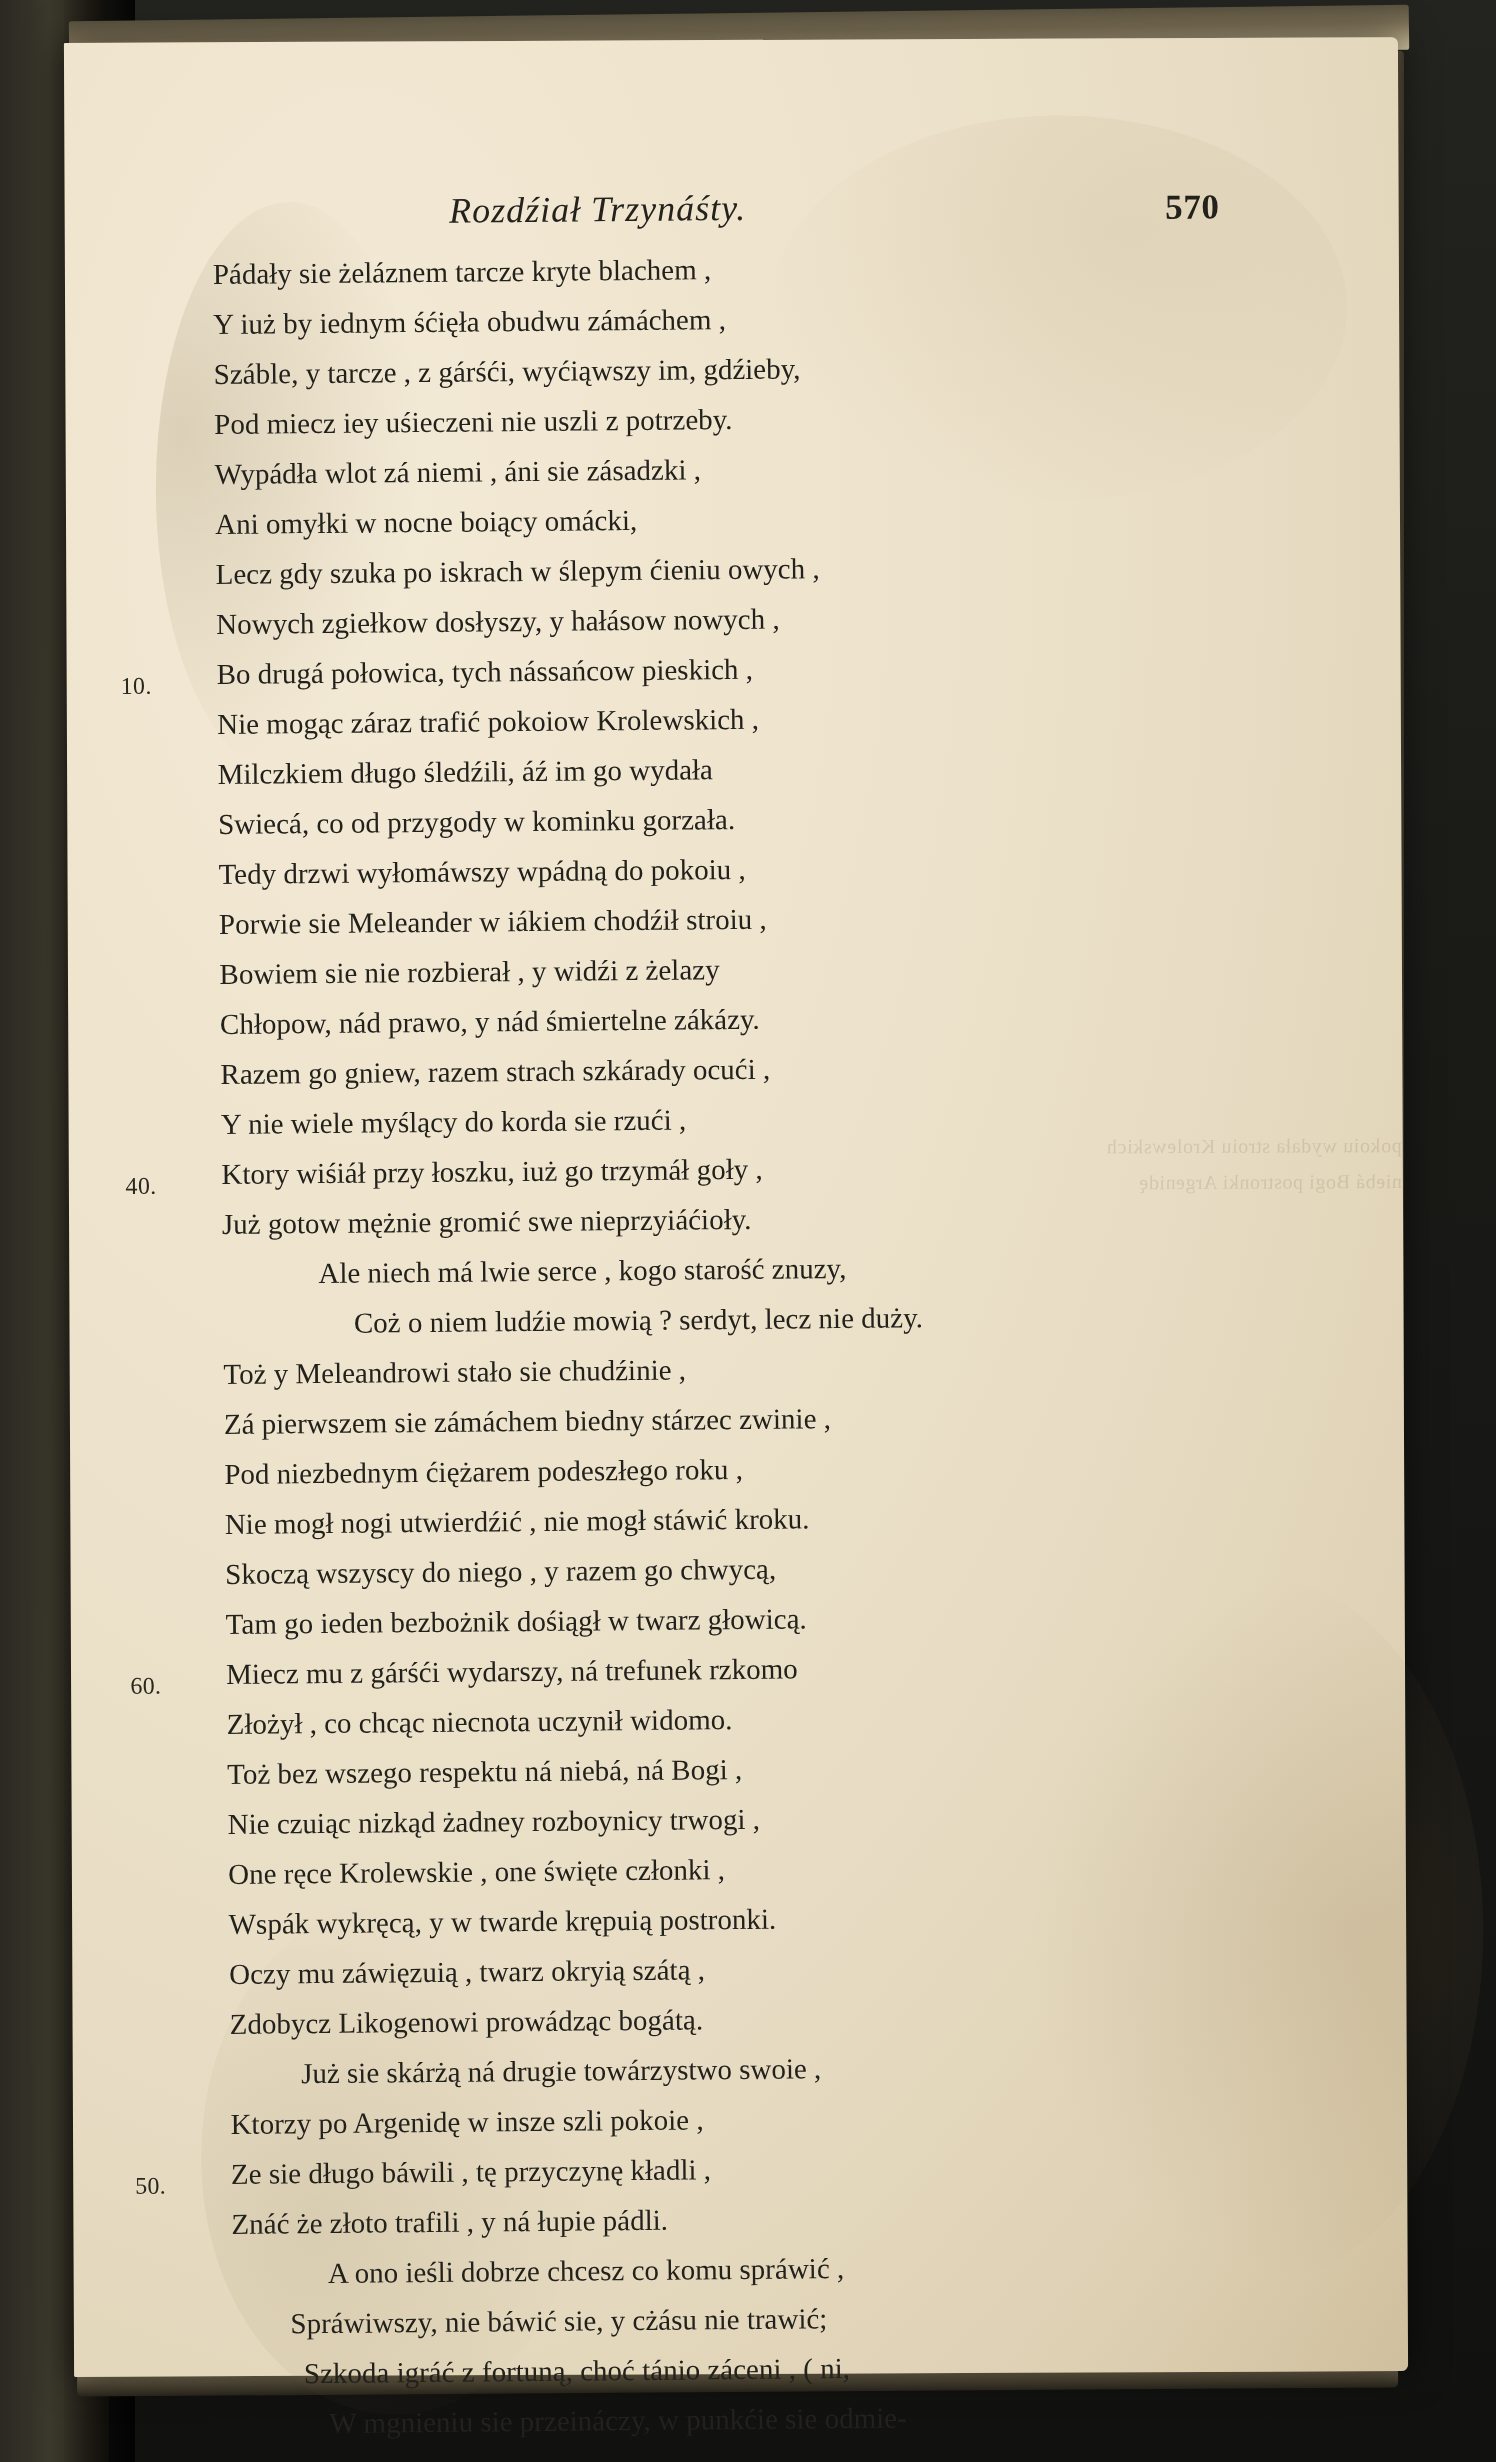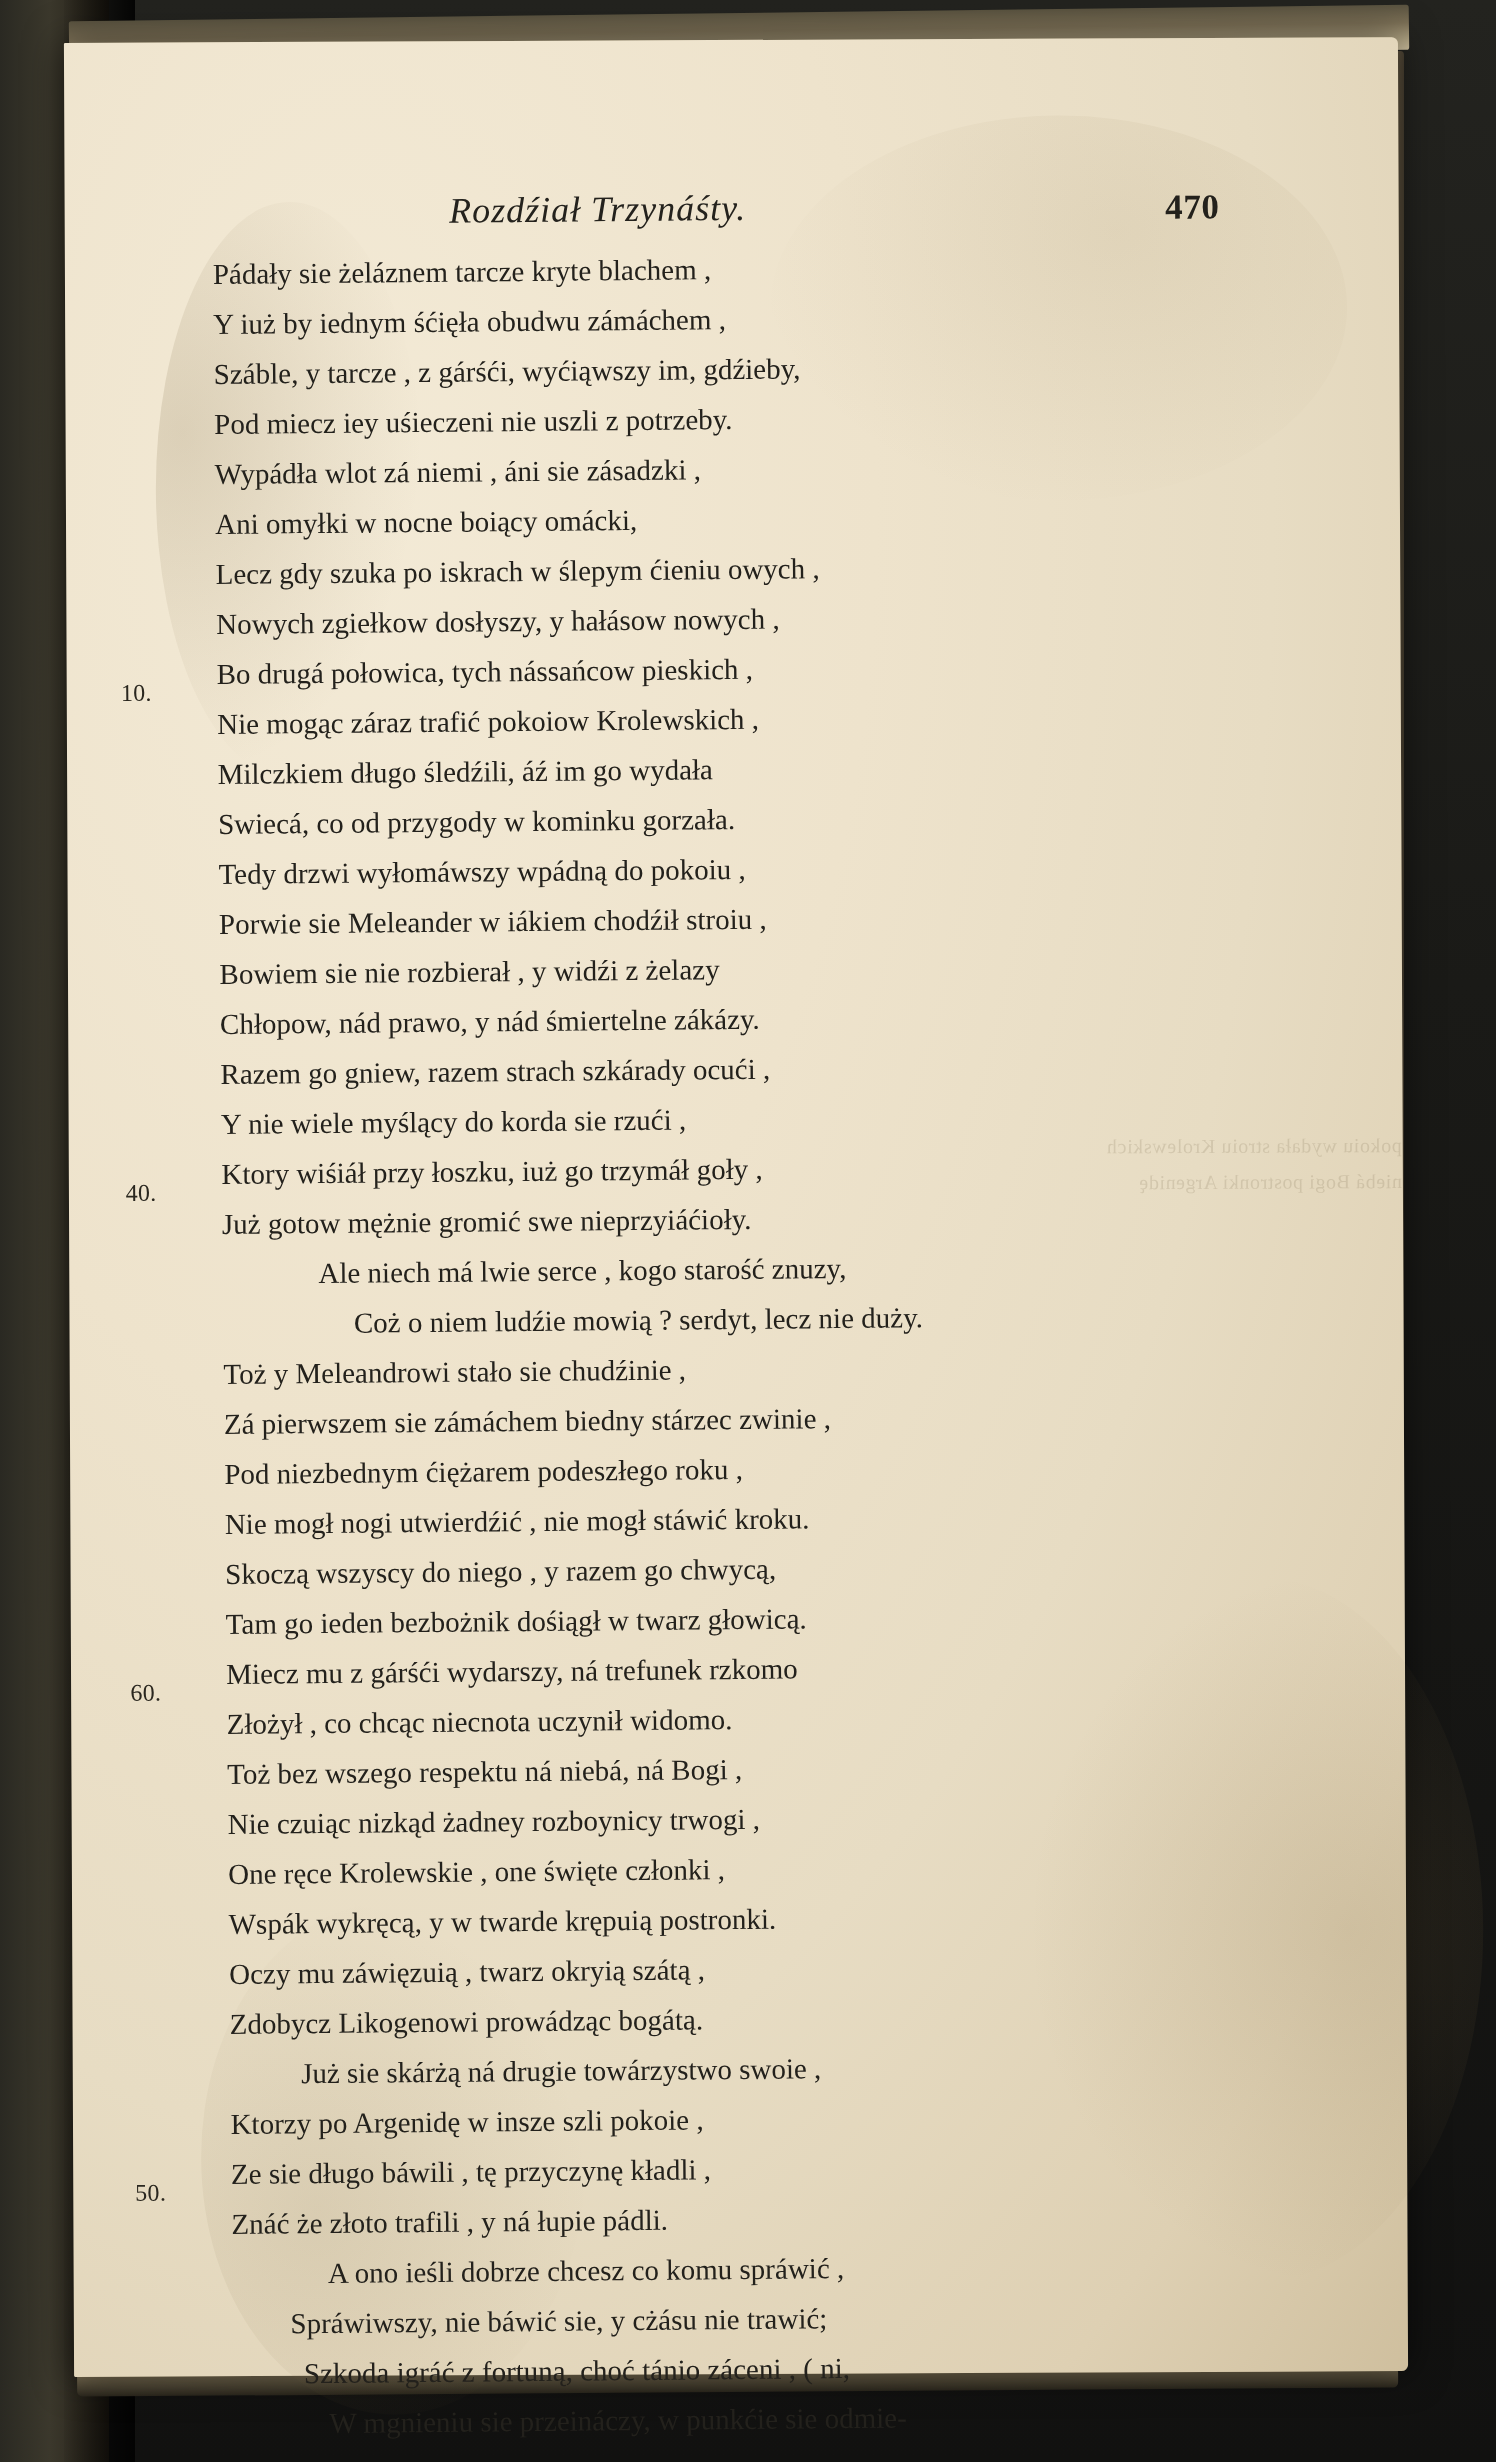--- a/index.html
+++ b/index.html
@@ -151,21 +151,21 @@
     position: relative;
     height: 50px;
     font-size: 29px;
     line-height: 47px;
     white-space: nowrap;
     color: #23211c;
   }
   .verse-line .linenum {
     position: absolute;
     left: -96px;
-    top: 18px;
+    top: 11px;
     font-size: 24px;
     letter-spacing: 0.3px;
     color: #2a271f;
   }
   .verse-line .txt {
     display: inline-block;
     transform-origin: left center;
   }
   .indent-1 .txt { padding-left: 71px; }
   .indent-2 .txt { padding-left: 96px; }
@@ -210,21 +210,21 @@
     <div class="stain s2"></div>
     <div class="stain s3"></div>
     <div class="stain s4"></div>
     <div class="bleed">pokoiu wydała stroiu Krolewskich niebá Bogi postronki Argenidę</div>
   </div>
 
   <div class="textblock skew">
 
     <div class="running-head">
       <div class="chapter-title">Rozdźiał Trzynáśty.</div>
-      <div class="folio">470</div>
+      <div class="folio">570</div>
     </div>
 
     <div id="verse-container">
         <div class="verse-line"><span class="txt">Pádały sie żeláznem tarcze kryte blachem ,</span></div>
         <div class="verse-line"><span class="txt">Y iuż by iednym śćięła obudwu zámáchem ,</span></div>
         <div class="verse-line"><span class="txt">Száble, y tarcze , z gárśći, wyćiąwszy im, gdźieby,</span></div>
         <div class="verse-line"><span class="txt">Pod miecz iey uśieczeni nie uszli z potrzeby.</span></div>
         <div class="verse-line"><span class="txt">Wypádła wlot zá niemi , áni sie zásadzki ,</span></div>
         <div class="verse-line"><span class="txt">Ani omyłki w nocne boiący omácki,</span></div>
         <div class="verse-line"><span class="txt">Lecz gdy szuka po iskrach w ślepym ćieniu owych ,</span></div>

